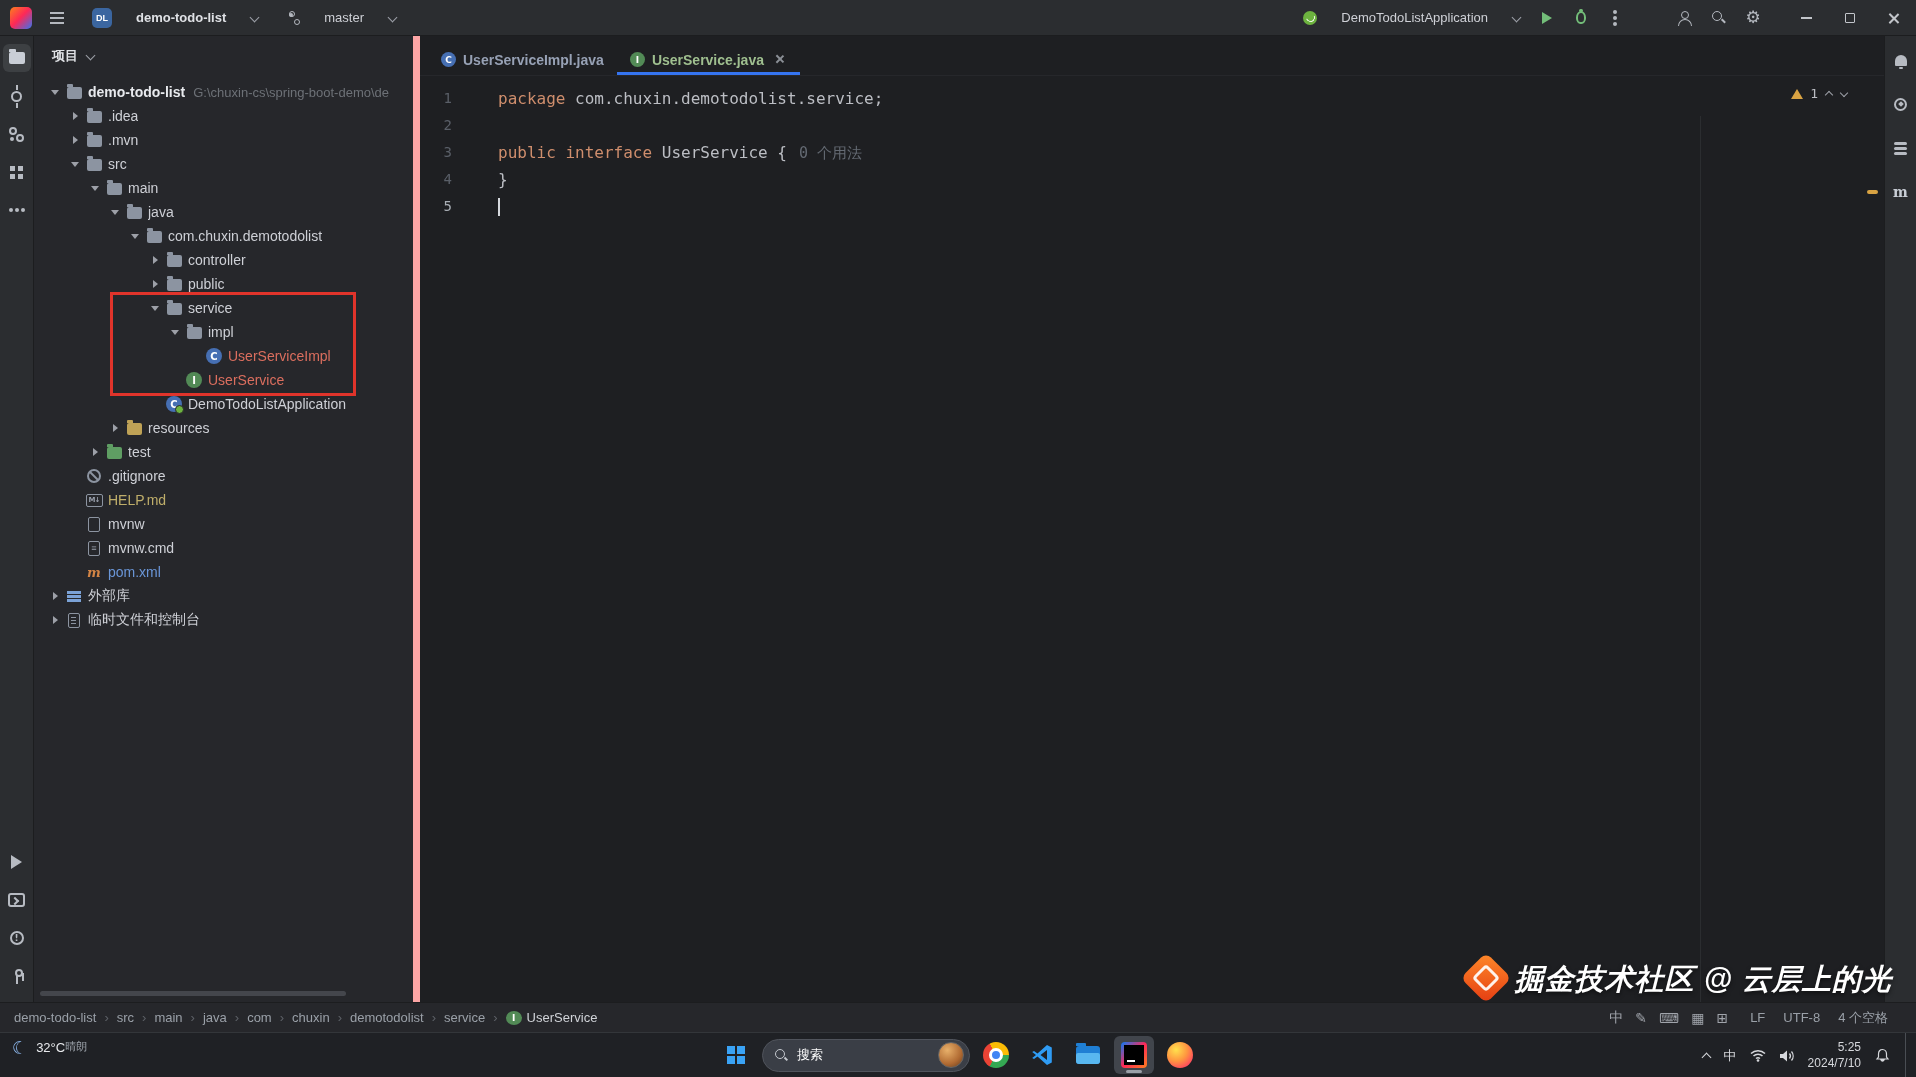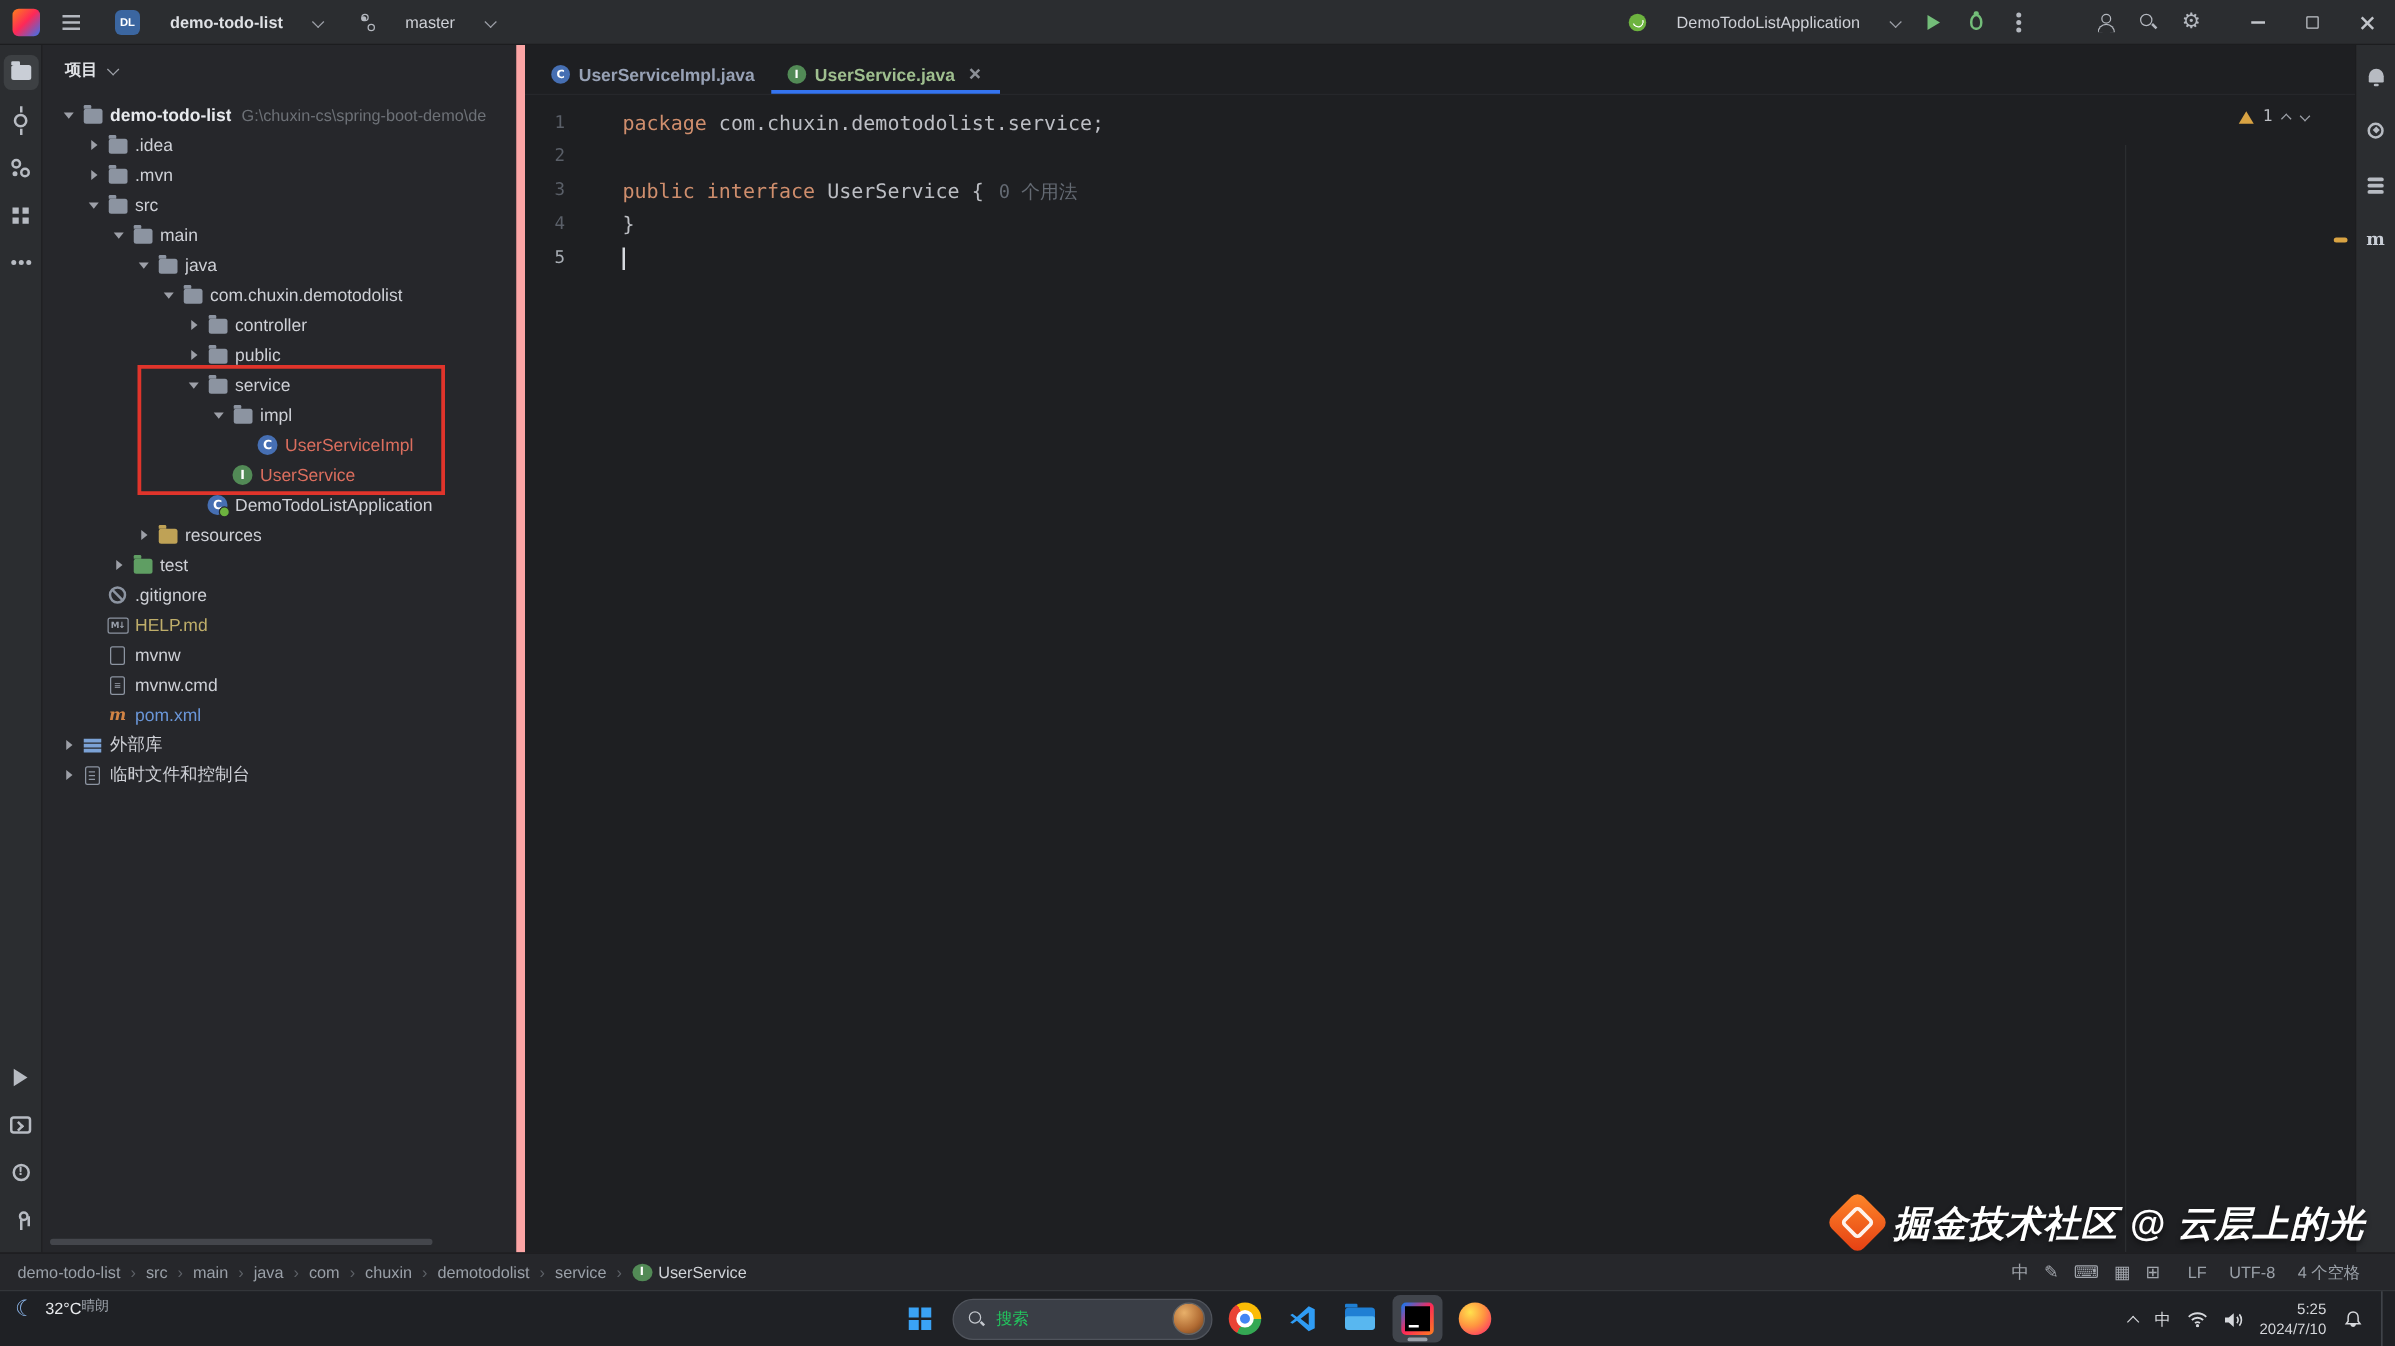--- a/index.html
+++ b/index.html
@@ -176,21 +176,21 @@
   #tb-center{position:absolute;left:50%;transform:translateX(-50%);top:3px;display:flex;align-items:center;gap:6px;}
   .tb-slot{width:40px;height:38px;border-radius:6px;display:flex;align-items:center;justify-content:center;position:relative;}
   .tb-slot.active-app{background:#41454c;}
   .tb-slot.active-app::after{content:"";position:absolute;bottom:1px;left:12px;width:16px;height:3px;border-radius:2px;background:#9aa0a8;}
   .win-logo{width:18px;height:18px;position:relative;}
   .win-logo::before{content:"";position:absolute;left:0;top:0;width:8px;height:8px;background:#3aa3f5;box-shadow:10px 0 0 #3aa3f5,0 10px 0 #3aa3f5,10px 10px 0 #3aa3f5;}
   #tb-search{width:208px;height:33px;border-radius:17px;background:#3a3e46;border:1px solid #50545c;display:flex;align-items:center;gap:9px;padding:0 5px 0 12px;}
   .mag{width:13px;height:13px;position:relative;flex:0 0 13px;}
   .mag::before{content:"";position:absolute;left:0;top:0;width:8px;height:8px;border:1.8px solid #c4c8ce;border-radius:50%;}
   .mag::after{content:"";position:absolute;left:9px;top:9px;width:4px;height:1.8px;background:#c4c8ce;transform:rotate(45deg);}
-  #tb-search-label{color:#22c55e;font-size:13px;flex:1;}
+  #tb-search-label{color:#ffffff;font-size:13px;flex:1;}
   .tb-avatar{width:26px;height:26px;border-radius:50%;background:radial-gradient(circle at 35% 30%,#e8b06a,#b06a32 60%,#5f3a1e);border:1px solid #666;}
   .chrome-ico{width:26px;height:26px;border-radius:50%;background:conic-gradient(from 90deg,#34a853 0 120deg,#ea4335 0 240deg,#fbbc05 0 360deg);position:relative;}
   .chrome-ico::after{content:"";position:absolute;left:6px;top:6px;width:8px;height:8px;border-radius:50%;background:#4285f4;border:3px solid #fff;}
   .explorer-ico{width:24px;height:18px;background:#1f7fd4;border-radius:3px;position:relative;}
   .explorer-ico::before{content:"";position:absolute;top:-3px;left:0;width:10px;height:3px;background:#1f7fd4;border-radius:1px 1px 0 0;}
   .explorer-ico::after{content:"";position:absolute;left:0;bottom:0;width:24px;height:11px;background:#58b7f0;border-radius:2px 2px 3px 3px;}
   .idea-ico{width:26px;height:26px;border-radius:4px;background:linear-gradient(135deg,#087cfa,#fe2857 50%,#fc801d);position:relative;}
   .idea-ico::before{content:"";position:absolute;inset:3px;background:#000;}
   .idea-ico::after{content:"";position:absolute;left:6px;bottom:6px;width:8px;height:2px;background:#fff;}
   .firefox-ico{width:26px;height:26px;border-radius:50%;background:radial-gradient(circle at 35% 30%,#ffe14d,#ff9640 45%,#ff3b63 85%);}

